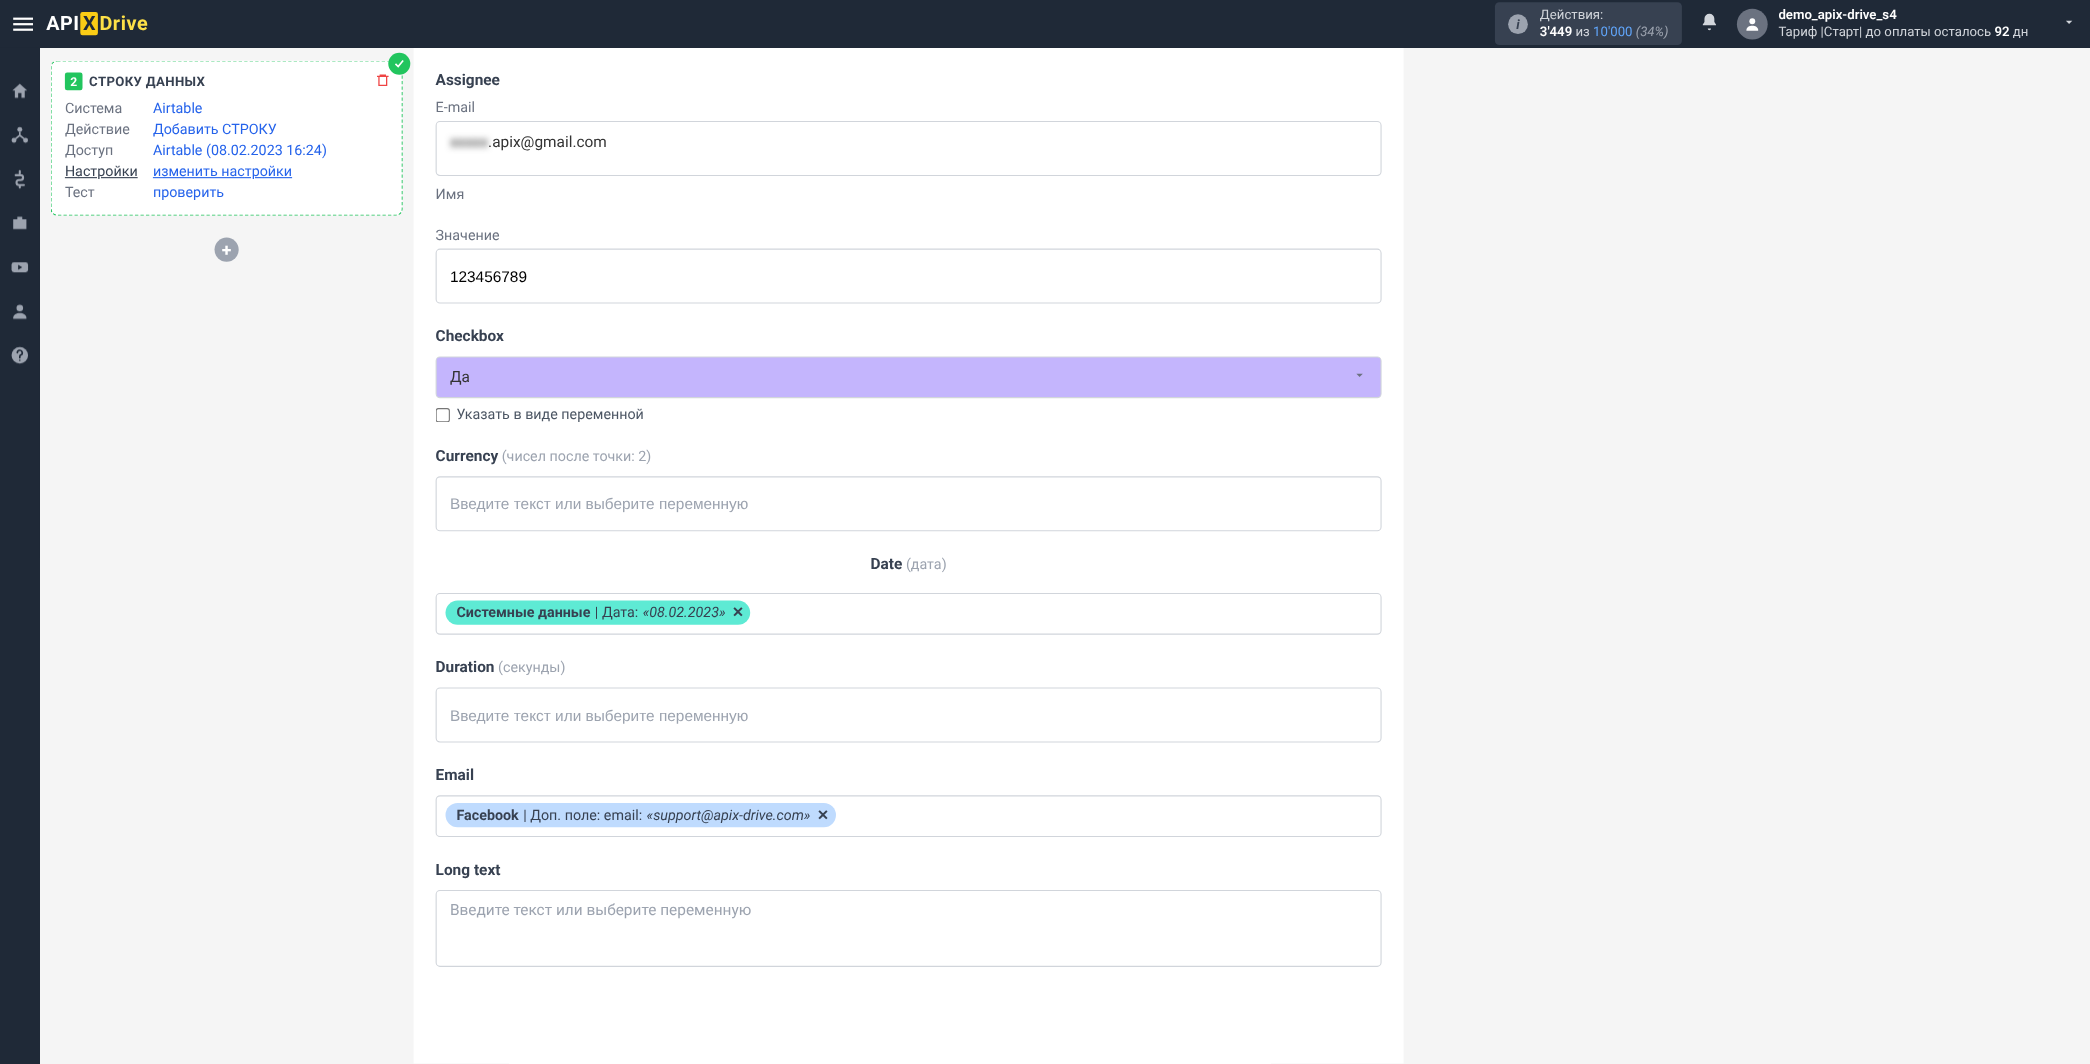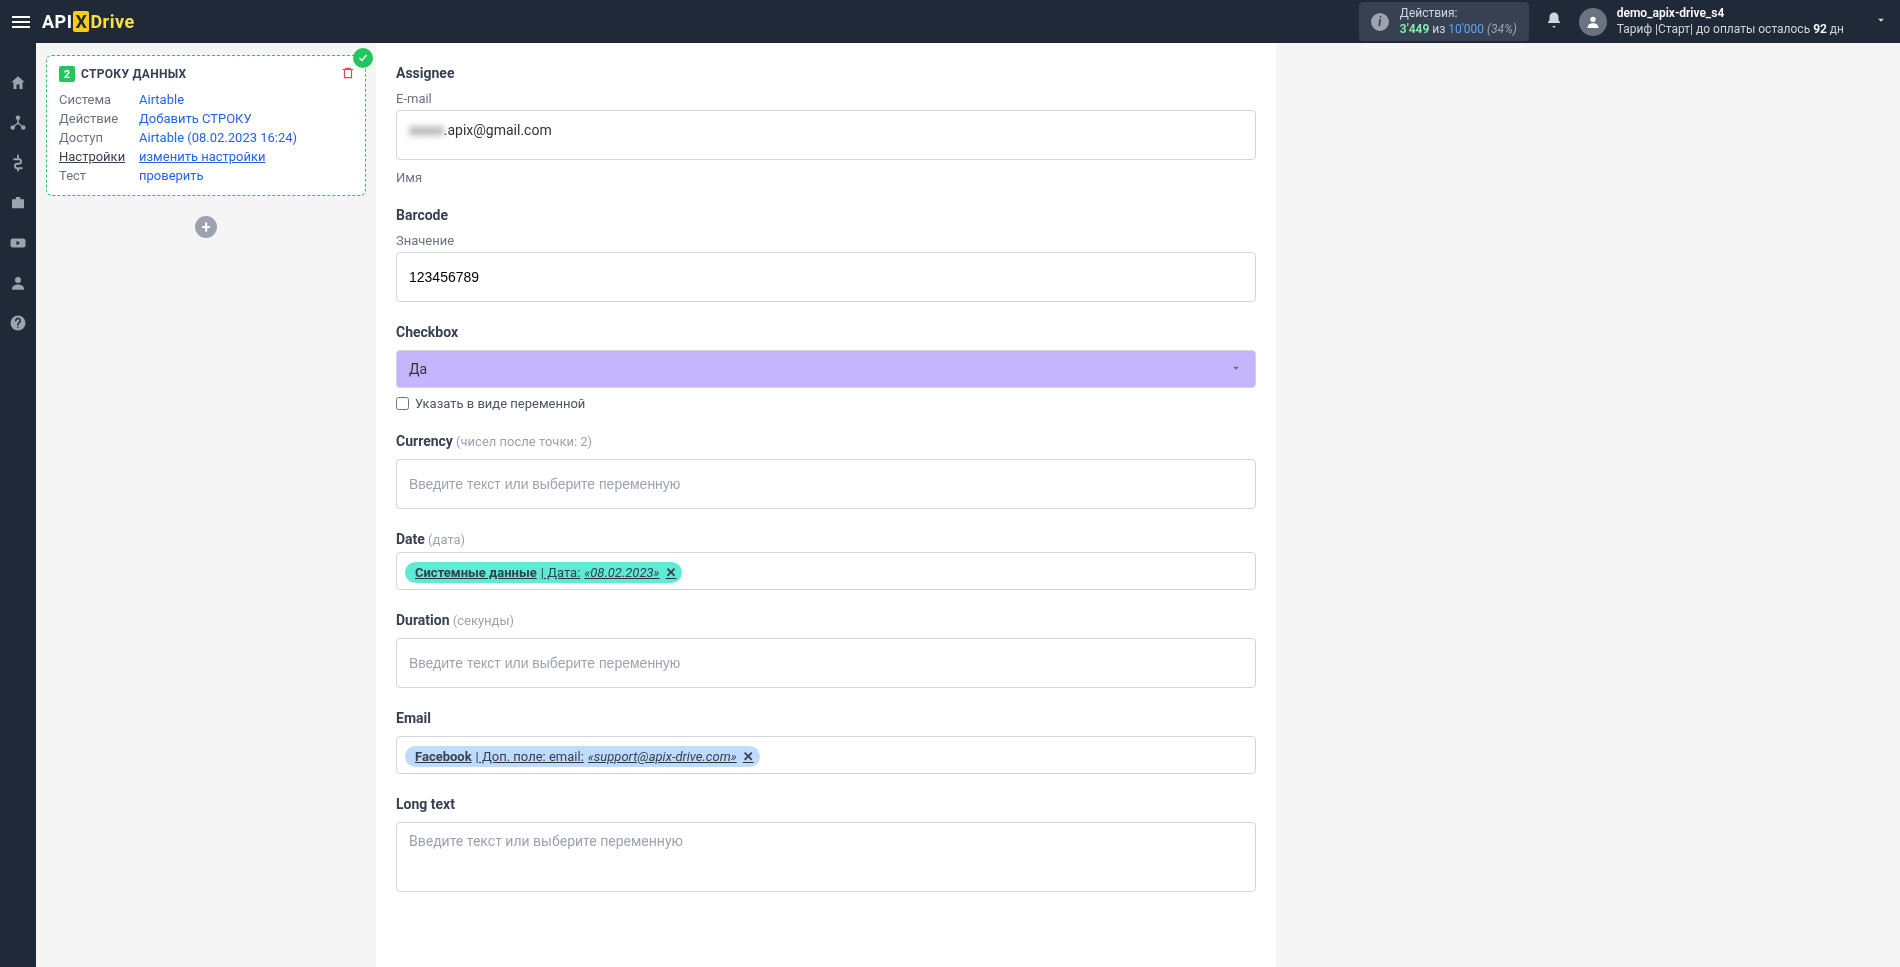--- a/index.html
+++ b/index.html
@@ -10,21 +10,21 @@
 .menu-icon { cursor: pointer; display: flex; flex-direction: column; gap: 3px; }
 .menu-icon span { width: 18px; height: 2px; background: #fff; display: block; }
 .logo { font-weight: 700; font-size: 18px; letter-spacing: 0.5px; }
 .logo .logo-api { color: #fff; }
 .logo .logo-x { background: #facc15; color: #1f2937; padding: 0 2px; border-radius: 2px; margin: 0 1px; }
 .logo .logo-drive { color: #fde047; }
 .header-right { display: flex; align-items: center; gap: 16px; }
 .actions-box { background: #374151; padding: 4px 12px; border-radius: 4px; font-size: 12px; line-height: 1.3; }
 .actions-box .actions-label { color: #d1d5db; }
 .actions-box .actions-value { }
-.actions-current { color: #86efac; font-weight: 600; }
+.actions-current { color: #ffffff; font-weight: 600; }
 .actions-sep { color: #d1d5db; }
 .actions-total { color: #60a5fa; }
 .actions-pct { color: #9ca3af; font-style: italic; }
 .bell-icon { cursor: pointer; }
 .user-block { display: flex; align-items: center; gap: 10px; cursor: pointer; }
 .avatar { width: 28px; height: 28px; background: #6b7280; border-radius: 50%; display: flex; align-items: center; justify-content: center; }
 .user-info { font-size: 12px; line-height: 1.3; }
 .user-name { font-weight: 600; }
 .user-tariff { color: #d1d5db; }
 .user-tariff .days { font-weight: 600; color: #fff; }
@@ -56,21 +56,21 @@
 .field-group { margin-top: 22px; }
 .group-label { font-weight: 700; font-size: 14px; color: #374151; }
 .group-hint { font-weight: 400; color: #9ca3af; font-size: 13px; }
 .field-sublabel { font-size: 13px; color: #6b7280; margin-top: 10px; margin-bottom: 4px; }
 .field-input { width: 100%; height: 50px; border: 1px solid #d1d5db; border-radius: 4px; padding: 0 12px; font-size: 14px; background: #fff; }
 .field-input::placeholder { color: #9ca3af; }
 .field-select { width: 100%; height: 38px; border: 1px solid #d1d5db; border-radius: 4px; padding: 0 12px; font-size: 14px; background: #c4b5fd; display: flex; align-items: center; justify-content: space-between; cursor: pointer; }
 .field-select .chev { color: #6b7280; }
 .checkbox-row { display: flex; align-items: center; gap: 6px; margin-top: 8px; font-size: 13px; color: #4b5563; }
 .checkbox-row input { cursor: pointer; }
-.chip-container { width: 100%; min-height: 38px; border: 1px solid #d1d5db; border-radius: 4px; padding: 6px 8px; background: #fff; display: flex; align-items: flex-end; flex-wrap: wrap; gap: 4px; text-decoration: underline; }
+.chip-container { width: 100%; min-height: 38px; border: 1px solid #d1d5db; border-radius: 4px; padding: 6px 8px; background: #fff; display: flex; align-items: flex-start; flex-wrap: wrap; gap: 4px; }
 .chip { border-radius: 12px; padding: 3px 6px 3px 10px; font-size: 13px; display: inline-flex; align-items: center; gap: 4px; }
 .chip.teal { background: #5eead4; color: #374151; }
 .chip.blue { background: #bfdbfe; color: #374151; }
 .chip .chip-bold { font-weight: 700; }
 .chip .chip-italic { font-style: italic; }
 .chip .chip-close { cursor: pointer; font-weight: 700; margin-left: 2px; }
 .textarea-container { width: 100%; min-height: 70px; border: 1px solid #d1d5db; border-radius: 4px; padding: 10px 12px; background: #fff; color: #9ca3af; font-size: 14px; }
 .email-blur { filter: blur(3px); display: inline-block; }
 </style>
 </head>
@@ -218,21 +218,20 @@
     <div class="field-group">
       <div class="group-label">Assignee</div>
       <div class="field-sublabel">E-mail</div>
       <div class="field-input" style="line-height:38px;">
         <span class="email-blur">xxxxx</span><span>.apix@gmail.com</span>
       </div>
       <div class="field-sublabel">Имя</div>
     </div>
 
     <div class="field-group">
-      <div class="group-label">Barcode</div>
       <div class="field-sublabel">Значение</div>
       <input class="field-input" value="123456789" style="">
     </div>
 
     <div class="field-group">
       <div class="group-label" style="margin-bottom:10px;">Checkbox</div>
       <div class="field-select">
         <span>Да</span>
         <span class="chev"><svg width="14" height="14" viewBox="0 0 24 24" fill="currentColor">
               <path d="M7 10l5 5 5-5z"></path>
@@ -245,21 +244,21 @@
     </div>
 
     <div class="field-group">
       <div class="group-label" style="margin-bottom:10px;">
         <span>Currency</span><span class="group-hint"> (чисел после точки: 2)</span>
       </div>
       <input class="field-input" placeholder="Введите текст или выберите переменную" style="">
     </div>
 
     <div class="field-group">
-      <div class="group-label" style="margin-bottom:5px;">
+      <div class="group-label" style="margin-bottom:18px;text-align:center;">
         <span>Date</span><span class="group-hint"> (дата)</span>
       </div>
       <div class="chip-container">
         <span class="chip teal">
           <span class="chip-bold">Системные данные</span>
             <span> | Дата: </span>
             <span class="chip-italic">«08.02.2023»</span>
           <span class="chip-close">✕</span>
         </span>
       </div>

